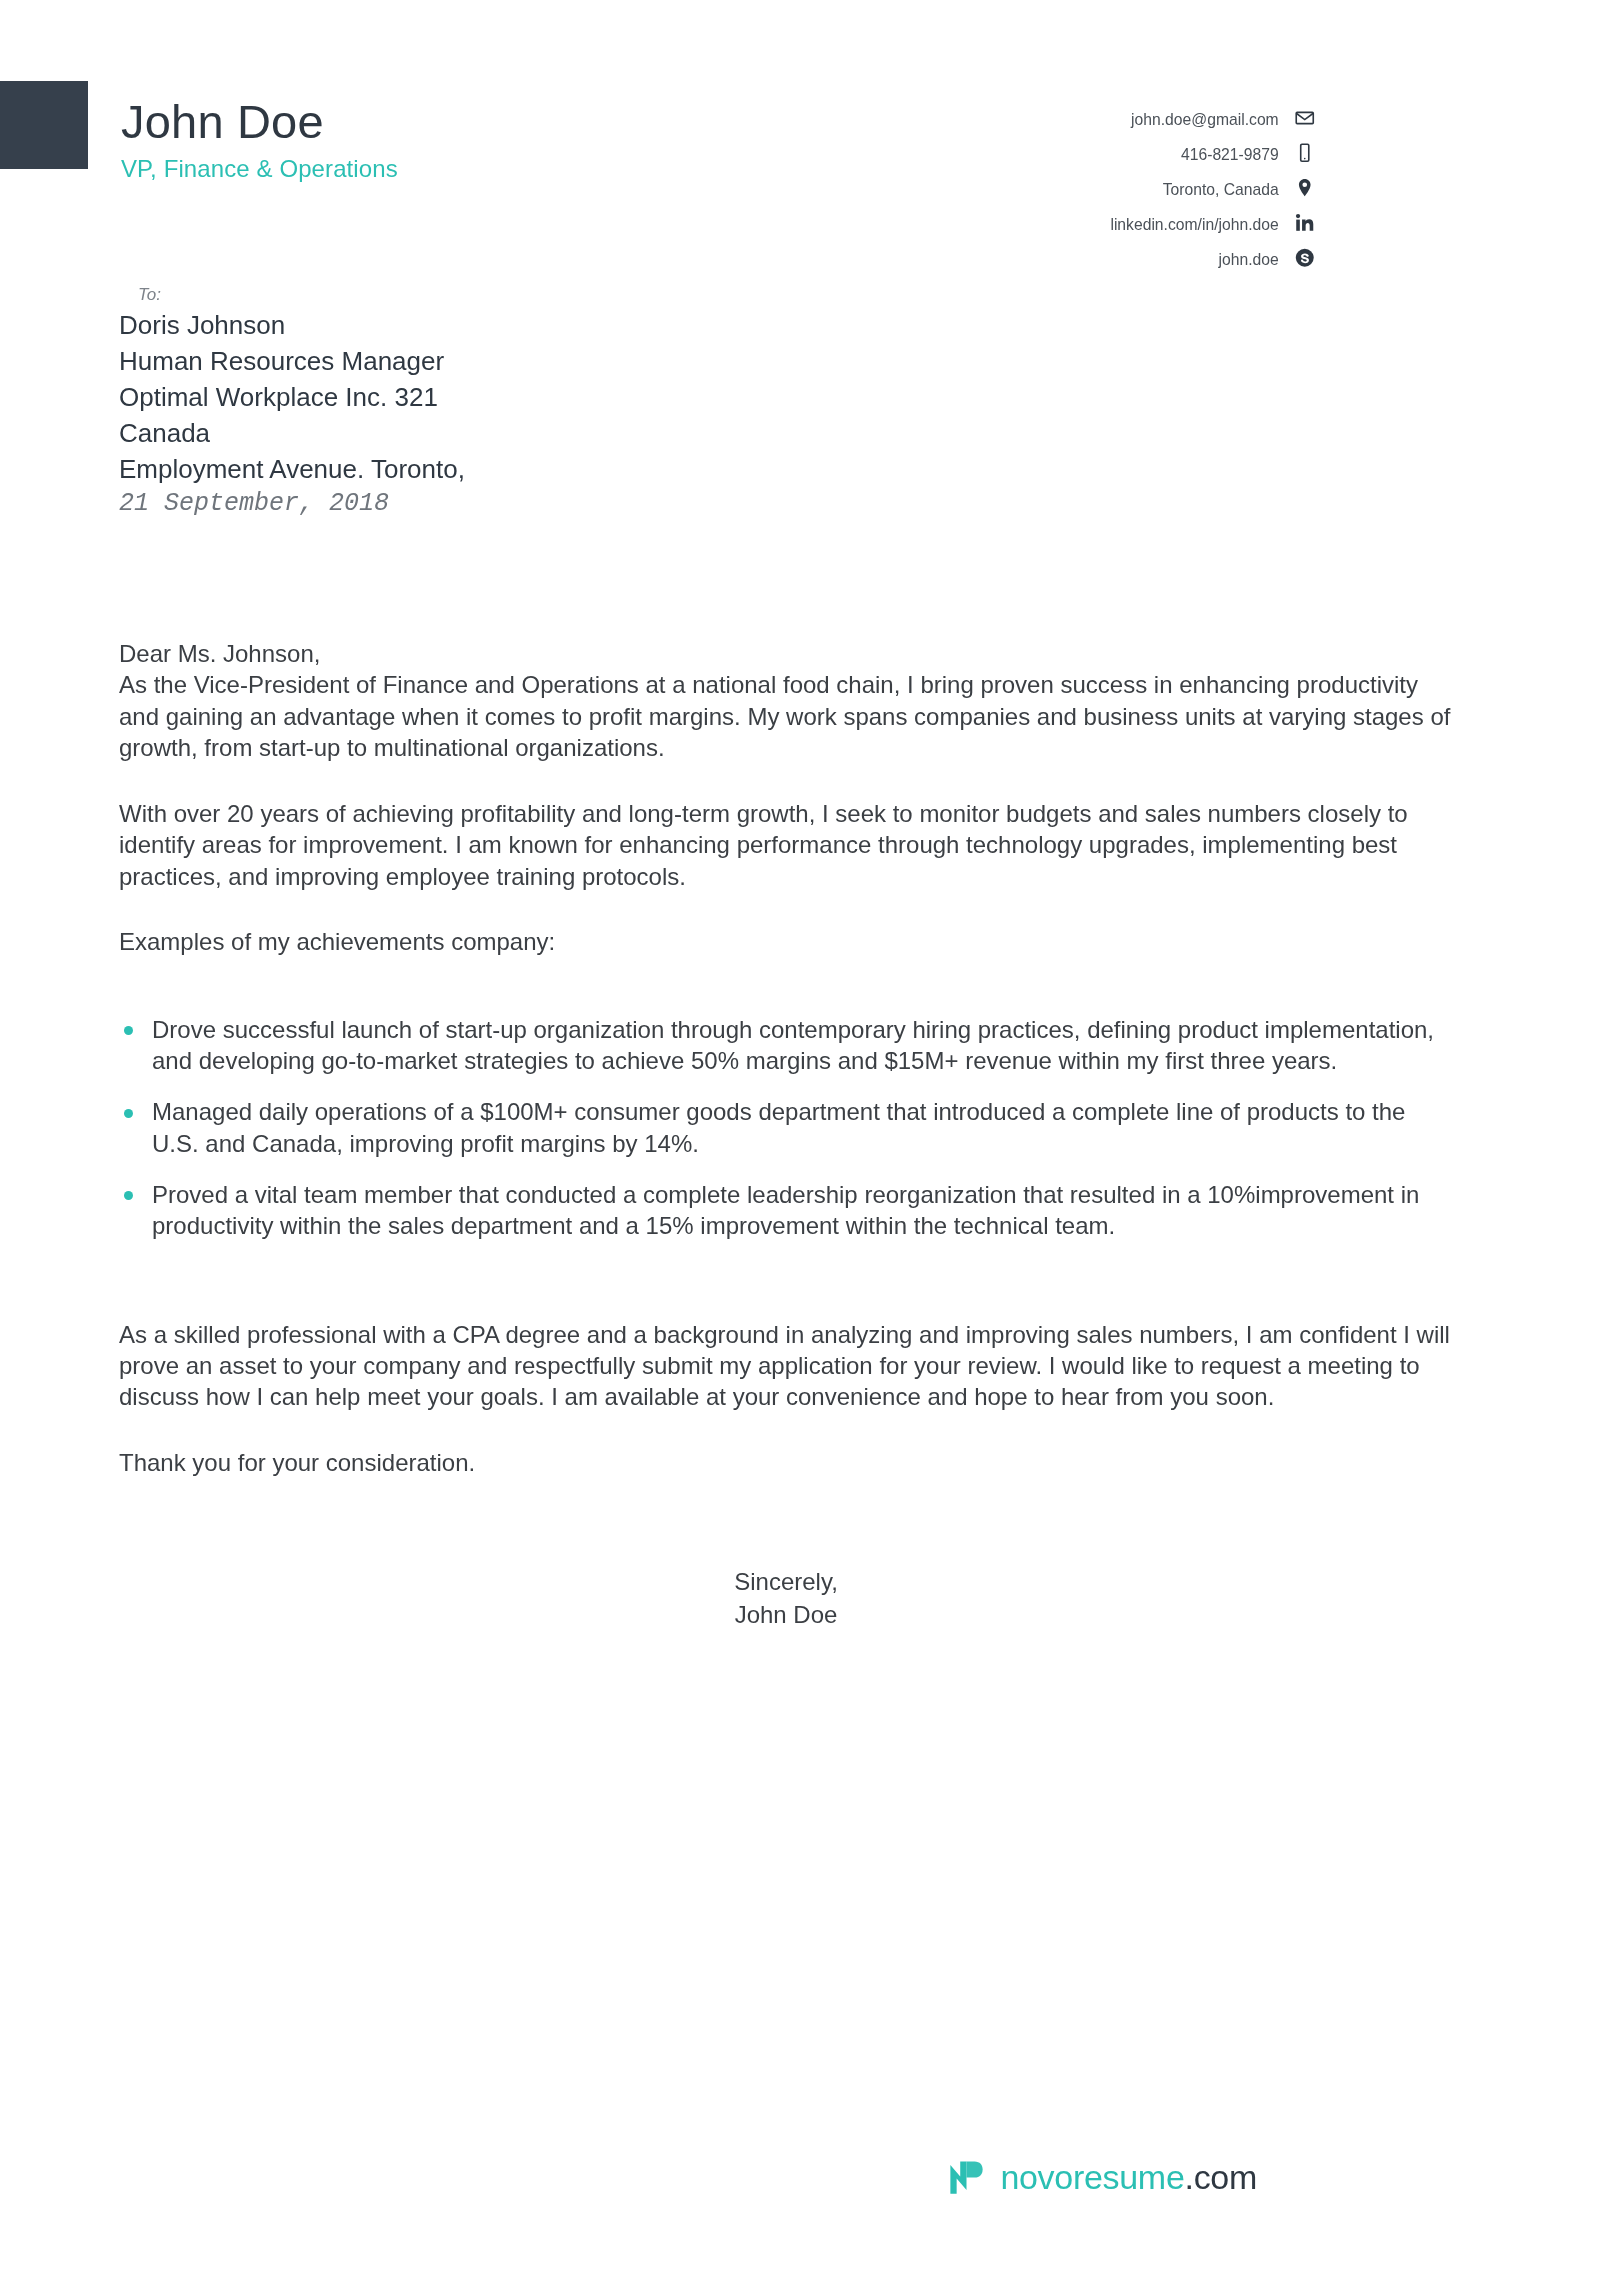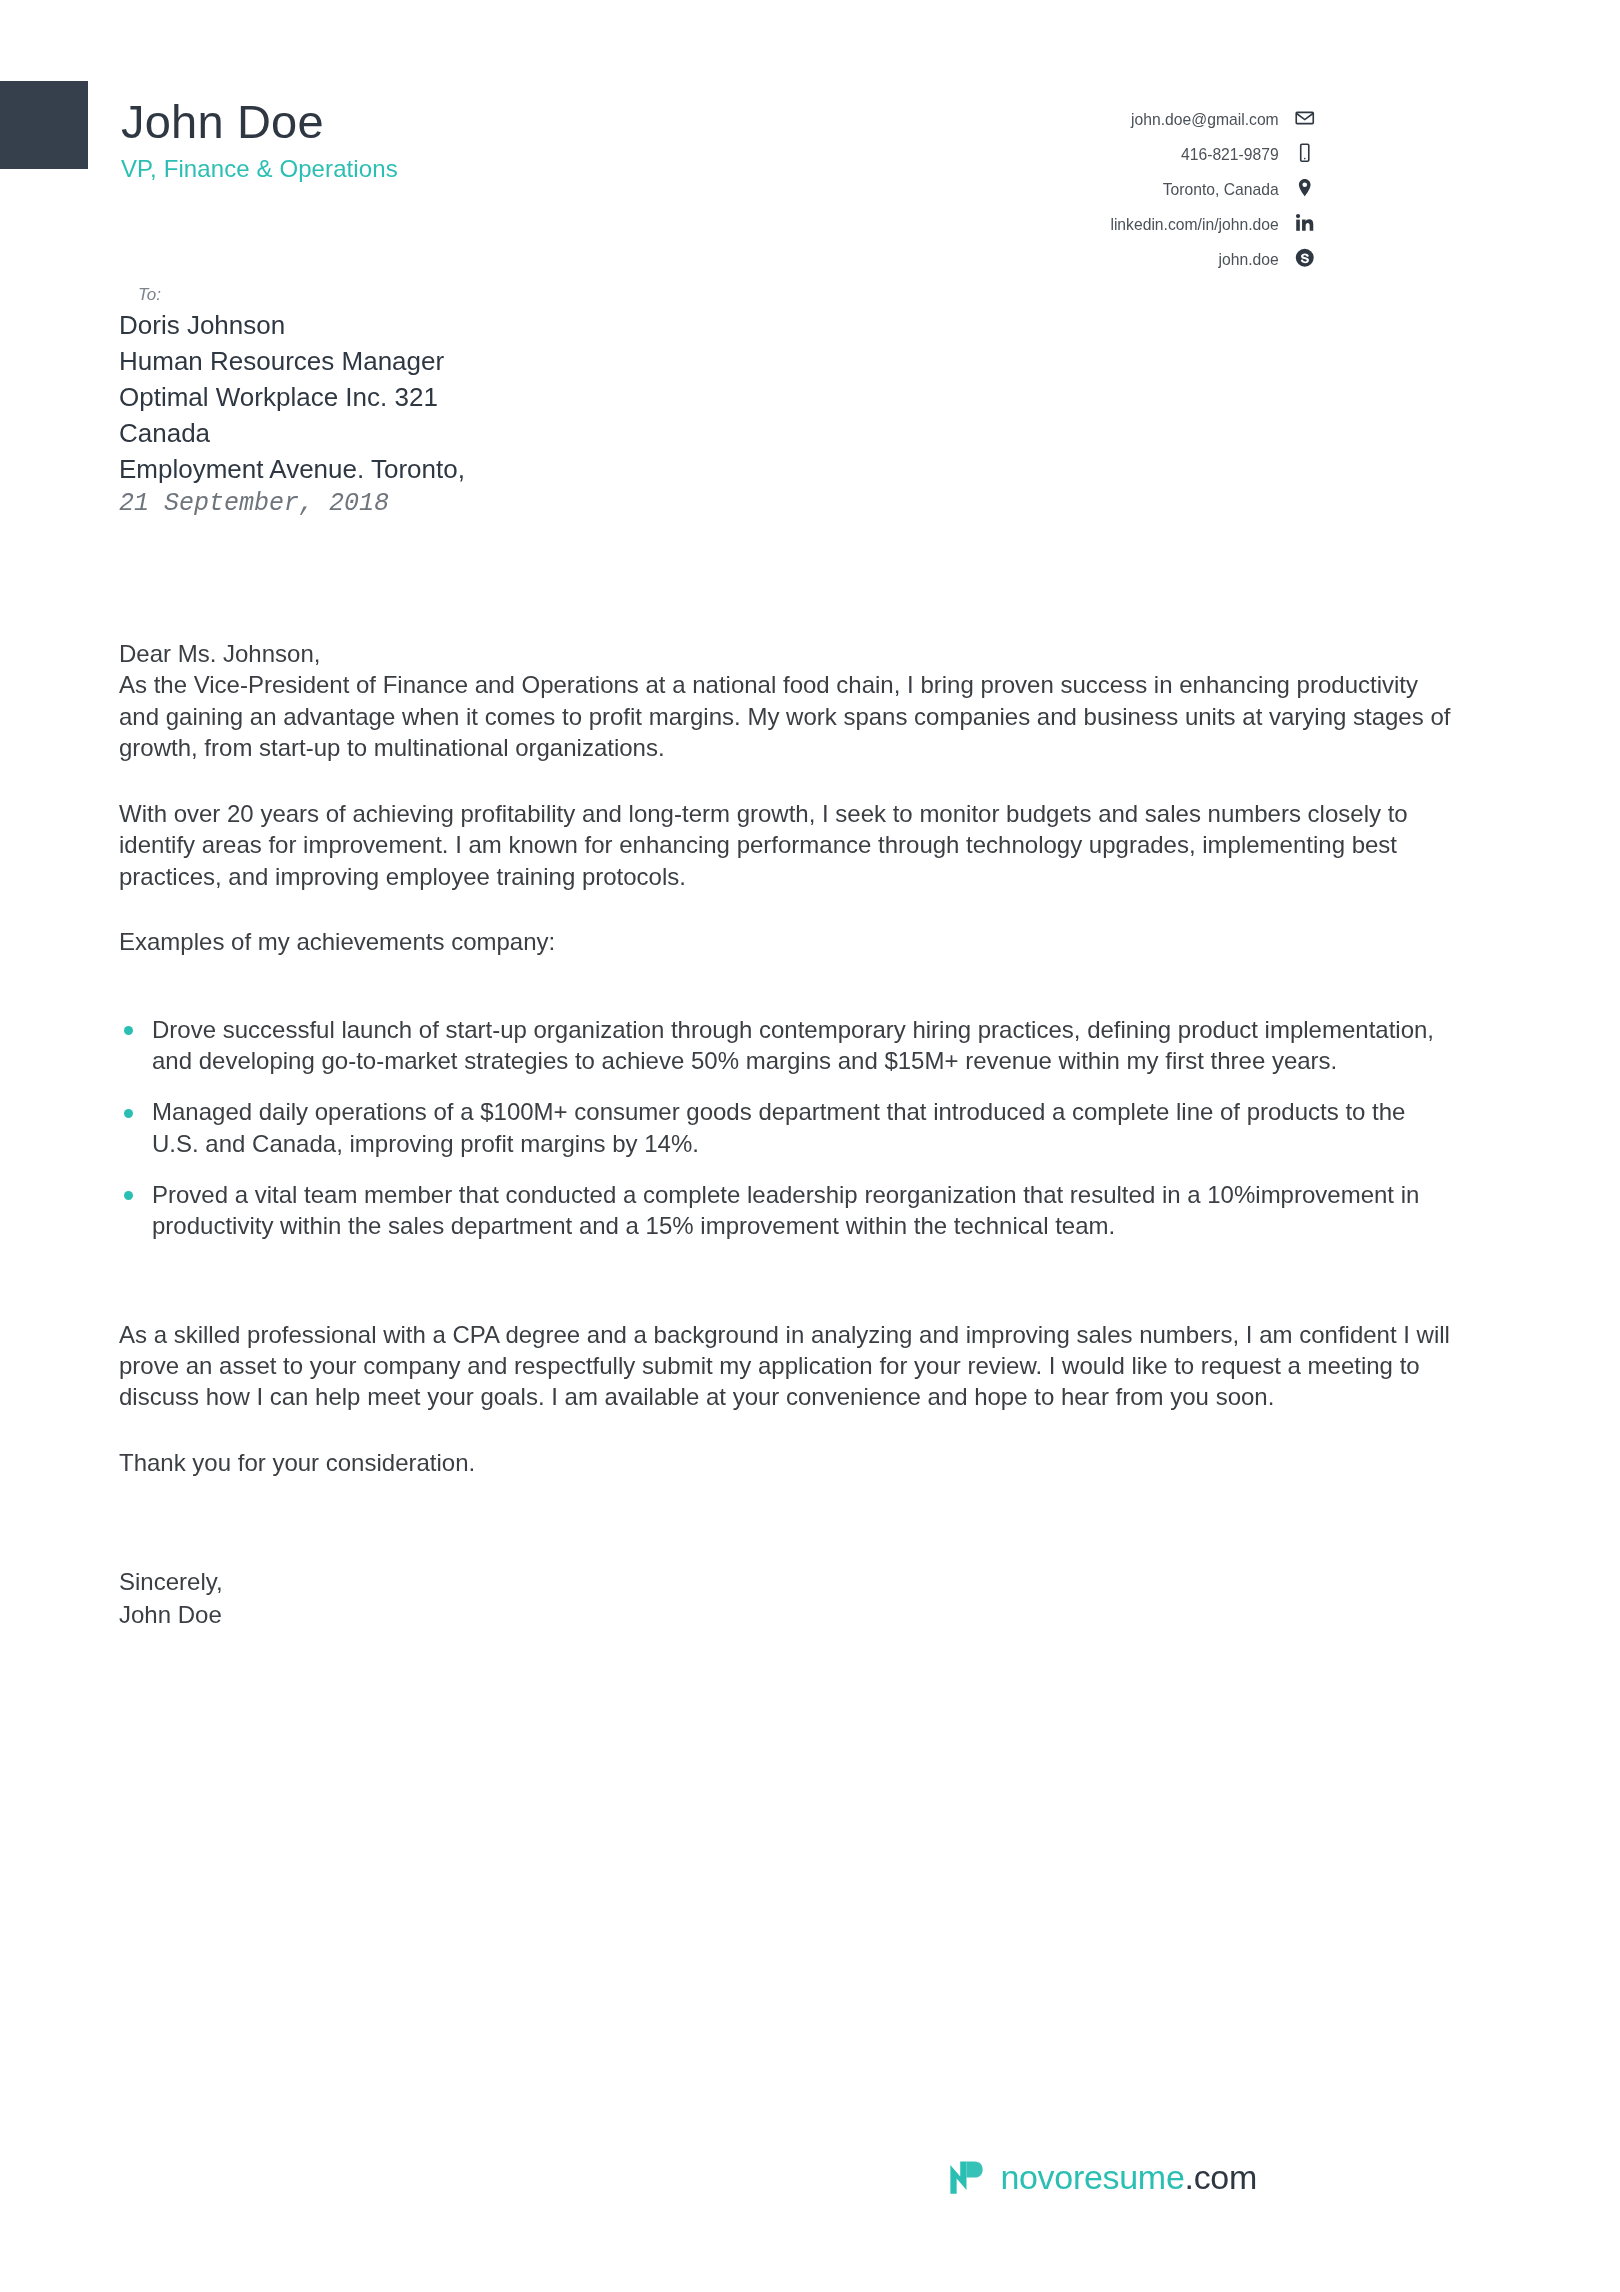--- a/index.html
+++ b/index.html
@@ -153,20 +153,21 @@
     border-radius: 50%;
     background: #2bbfb3;
   }
 
   .closing-block { margin-top: 0; }
   .thanks { margin-bottom: 0; }
 
   .signoff {
     margin-top: 88px;
     line-height: 1.36;
+    text-align: center;
   }
 
   
   .footer-logo {
     position: absolute;
     right: 115px;
     bottom: 94px;
     display: flex;
     align-items: center;
   }

